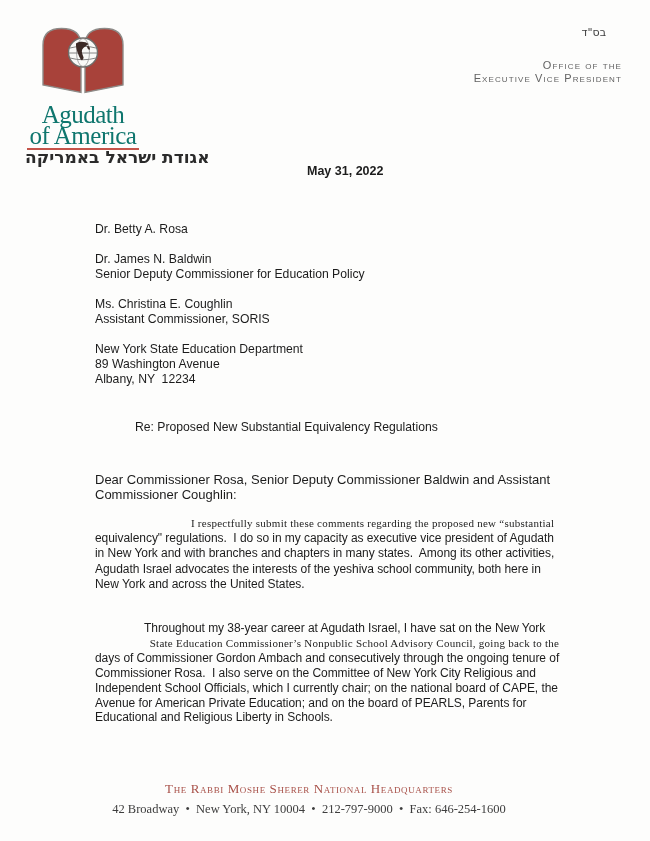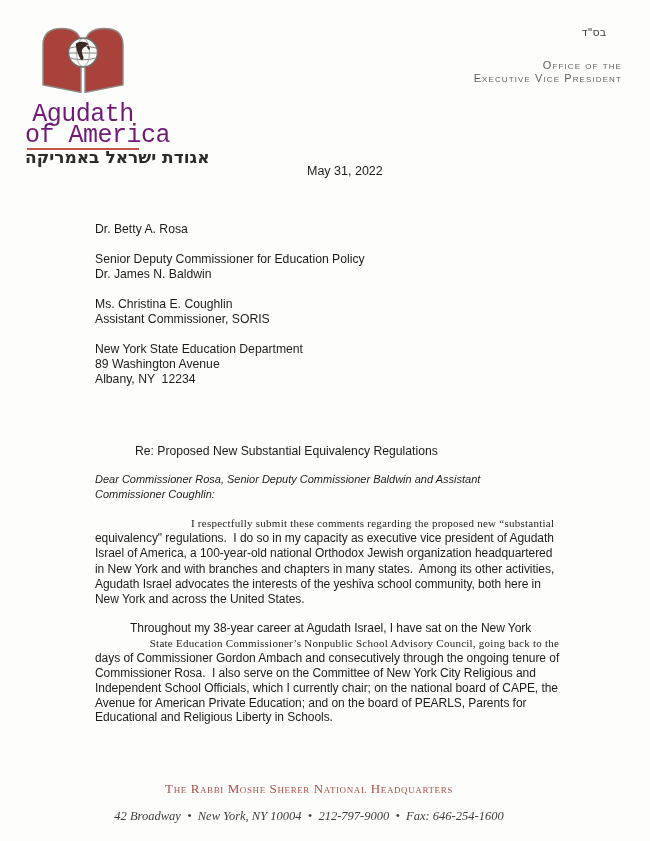--- a/index.html
+++ b/index.html
@@ -28,62 +28,62 @@
     font-size: 11px; letter-spacing: 1.1px; line-height: 12.5px;
   }
 
   
   .logo-block {
     position: absolute; top: 24px; left: 25px; width: 116px;
     text-align: center;
   }
   .logo-svg { display: block; margin: 0 auto; }
   .wordmark {
-    font-family: Liberation Mono, monospace;
-    color: #701a75; margin-top: 2px;
+    font-family: Liberation Serif, serif;
+    color: #0f766e; margin-top: 2px;
   }
   .wm1 { font-size: 25px; line-height: 21px; letter-spacing: -0.5px; }
   .wm2 { font-size: 23px; line-height: 20px; letter-spacing: -0.5px; }
   .wm3 { font-size: 25px; line-height: 22px; letter-spacing: -0.5px; }
   .red-rule { height: 2px; background: #c4544a; margin: 1px 2px 1px 2px; }
   .logo-hebrew {
     font-family: "DejaVu Sans", sans-serif;
     font-size: 17px; font-weight: bold; color: #2b2b2b; line-height: 13px;
   }
 
-  .date-line { position: absolute; top: 164px; left: 307px; font-size: 12.5px; }
+  .date-line { position: absolute; top: 164px; left: 307px; font-size: 12.5px; font-weight: bold; }
 
   
   .recipients { position: absolute; top: 222px; left: 95px; font-size: 12.2px; line-height: 15px; }
   .group-gap { height: 15px; }
-  .subject { position: absolute; top: 444px; left: 135px; font-size: 12.2px; }
-  .salutation { position: absolute; top: 472px; left: 95px; font-size: 11px; line-height: 15px; font-style: italic; }
+  .subject { position: absolute; top: 420px; left: 135px; font-size: 12.2px; }
+  .salutation { position: absolute; top: 472px; left: 95px; font-size: 13px; line-height: 15px; }
   .para { position: absolute; left: 95px; font-size: 12px; line-height: 15.2px; letter-spacing: -0.05px; }
   .p1 { top: 516px; }
   .p2 { top: 621px; line-height: 14.9px; }
   .serif {
     font-family: "Liberation Serif", "DejaVu Serif", serif;
     font-size: 11px; letter-spacing: 0.25px;
     margin-left: -9px;
     text-align: right;
   }
   .tindent1 { padding-left: 32px; }
-  .tindent2 { padding-left: 35px; }
+  .tindent2 { padding-left: 35px; text-align: center; }
 
   
   .footer { position: absolute; top: 782px; left: 0; width: 618px; text-align: center; }
   .footer-hq {
     font-family: "Liberation Serif", "DejaVu Serif", serif;
     font-variant: small-caps;
     font-size: 13px; letter-spacing: 0.6px;
     color: #a85149; line-height: 14px;
   }
   .footer-addr {
     font-family: "Liberation Serif", "DejaVu Serif", serif;
-    font-size: 12.5px; color: #3d3d3d; line-height: 15px; margin-top: 13px; font-style: italic;
+    font-size: 12.5px; color: #3d3d3d; line-height: 15px; margin-top: 6px;
   }
 </style>
 </head>
 <body>
 
 <div class="page">
 
   <div class="bsd line">בס"ד</div>
   <div class="office">
     <div class="line">Office of the</div>
@@ -114,42 +114,41 @@
     </div>
     <div class="red-rule"></div>
     <div class="logo-hebrew line">אגודת ישראל באמריקה</div>
   </div>
 
   <div class="date-line line">May 31, 2022</div>
 
   <div class="recipients">
     <div class="line">Dr. Betty A. Rosa</div>
     <div class="group-gap"></div>
+    <div class="line">Dr. James N. Baldwin</div>
     <div class="line">Senior Deputy Commissioner for Education Policy</div>
-    <div class="line">Dr. James N. Baldwin</div>
     <div class="group-gap"></div>
     <div class="line">Ms. Christina E. Coughlin</div>
     <div class="line">Assistant Commissioner, SORIS</div>
     <div class="group-gap"></div>
     <div class="line">New York State Education Department</div>
     <div class="line">89 Washington Avenue</div>
     <div class="line">Albany, NY  12234</div>
   </div>
 
   <div class="subject line">Re: Proposed New Substantial Equivalency Regulations</div>
 
   <div class="salutation">
     <div class="line">Dear Commissioner Rosa, Senior Deputy Commissioner Baldwin and Assistant</div>
     <div class="line">Commissioner Coughlin:</div>
   </div>
 
   <div class="para p1">
     <div class="line serif tindent1">I respectfully submit these comments regarding the proposed new “substantial</div>
     <div class="line">equivalency" regulations.  I do so in my capacity as executive vice president of Agudath</div>
-    <div class="line">Israel of America, a 100-year-old national Orthodox Jewish organization headquartered</div>
     <div class="line">in New York and with branches and chapters in many states.  Among its other activities,</div>
     <div class="line">Agudath Israel advocates the interests of the yeshiva school community, both here in</div>
     <div class="line">New York and across the United States.</div>
   </div>
 
   <div class="para p2">
     <div class="line tindent2">Throughout my 38-year career at Agudath Israel, I have sat on the New York</div>
     <div class="line serif">State Education Commissioner’s Nonpublic School Advisory Council, going back to the</div>
     <div class="line">days of Commissioner Gordon Ambach and consecutively through the ongoing tenure of</div>
     <div class="line">Commissioner Rosa.  I also serve on the Committee of New York City Religious and</div>

